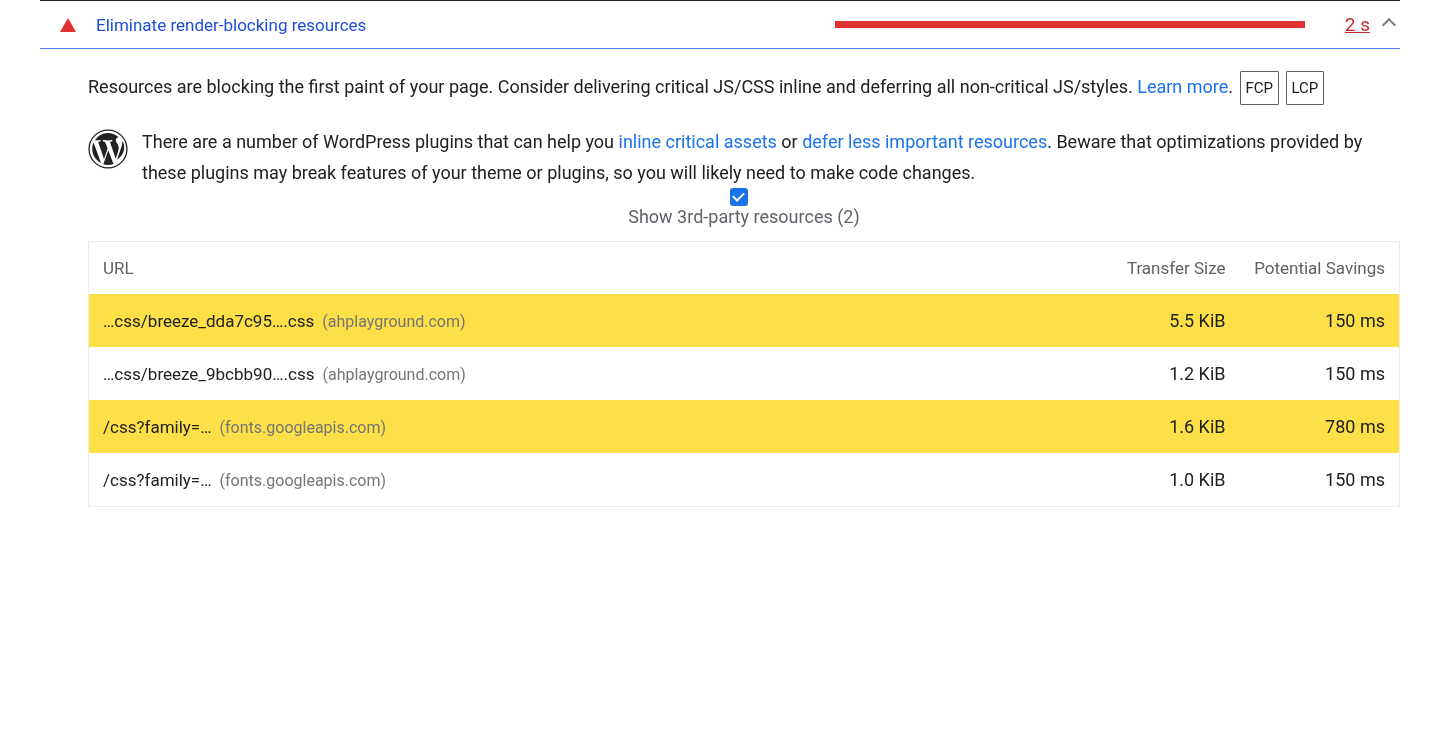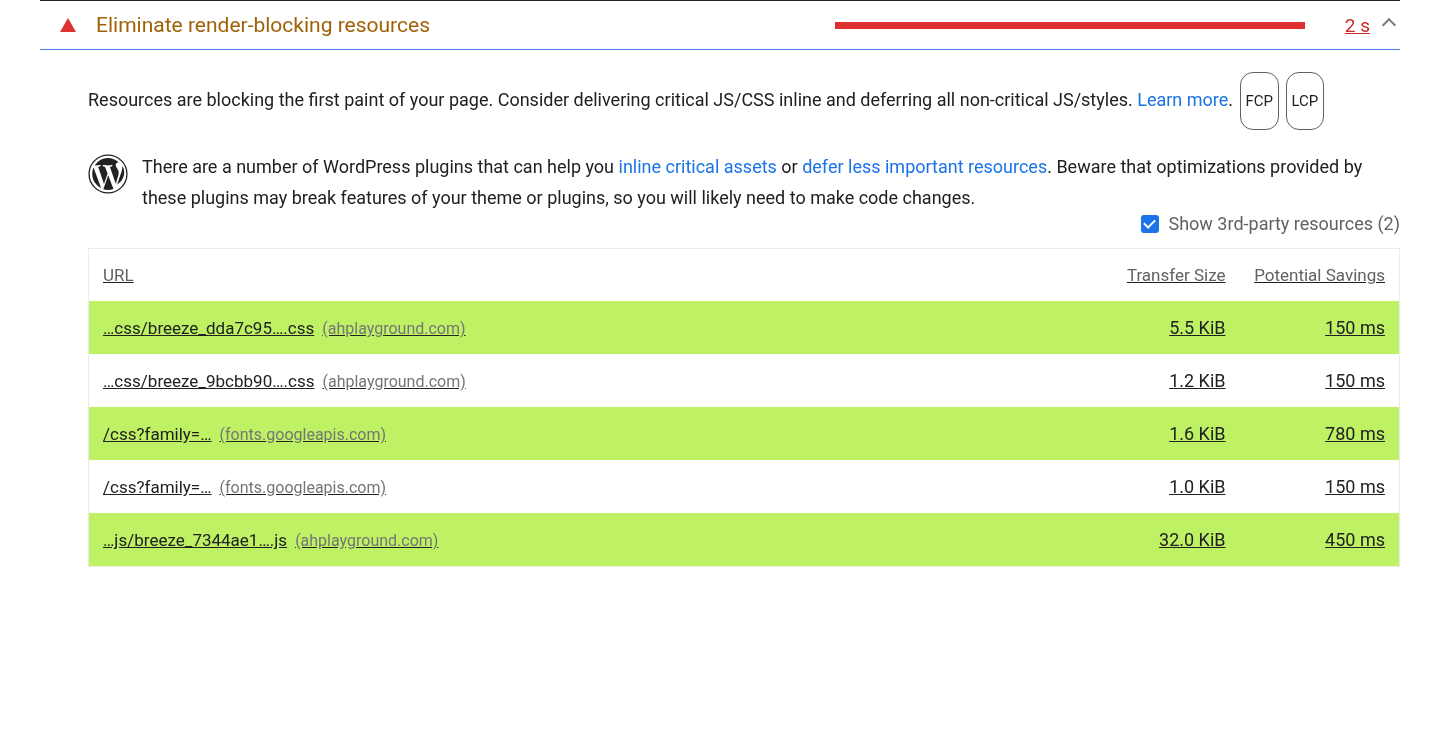--- a/index.html
+++ b/index.html
@@ -21,22 +21,22 @@
     cursor: pointer;
   }
   .status-icon {
     width: 0; height: 0;
     border-left: 8px solid transparent;
     border-right: 8px solid transparent;
     border-bottom: 14px solid #e03131;
     margin-right: 20px;
   }
   .audit-title {
-    font-size: 21px;
-    color: #a16207;
+    font-size: 17px;
+    color: #1d4ed8;
     flex: 0 0 auto;
   }
   .spacer { flex: 1; }
   .bar-wrap {
     width: 470px; height: 7px;
     background: #e03131;
     margin-right: 40px;
   }
   .savings {
     font-size: 19px;
@@ -59,22 +59,22 @@
   .desc {
     font-size: 18px;
     color: #212121;
     line-height: 1.6;
     margin-bottom: 22px;
   }
   .link { color: #1a73e8; text-decoration: none; }
   .badge {
     display: inline-block;
     border: 1px solid #616161;
-    border-radius: 13px;
-    padding: 16px 5px;
+    border-radius: 1px;
+    padding: 4px 5px;
     font-size: 15px;
     color: #212121;
     margin-left: 2px;
   }
   .wp-row {
     display: flex;
     align-items: flex-start;
   }
   .wp-logo {
     width: 40px; height: 40px;
@@ -86,20 +86,21 @@
     font-size: 18px;
     line-height: 1.7;
   }
   .third-party-row {
     display: flex;
     justify-content: flex-end;
     align-items: center;
     margin-bottom: 14px;
     font-size: 18px;
     color: #5f6368;
+    flex-direction: column;
   }
   .checkbox {
     width: 18px; height: 18px;
     background: #1a73e8;
     border-radius: 3px;
     margin-right: 10px;
     position: relative;
   }
   .checkbox::after {
     content: "";
@@ -107,35 +108,34 @@
     left: 5px; top: 2px;
     width: 5px; height: 9px;
     border-right: 2px solid #fff;
     border-bottom: 2px solid #fff;
     transform: rotate(45deg);
   }
   .table {
     width: 100%;
     border: 1px solid #ebebeb;
     border-collapse: collapse;
-    text-decoration: underline;
   }
   .table th, .table td {
     padding: 16px 14px;
     text-align: left;
     font-weight: normal;
   }
   .table th {
     color: #616161;
     font-size: 17px;
     background: #fff;
     vertical-align: bottom;
   }
   .table th.right, .table td.right { text-align: right; }
-  .table tbody tr { background: #bef264; }
+  .table tbody tr { background: #fde047; }
   .table tbody tr:nth-child(even) { background: #fff; }
   .url-path { color: #212121; font-size: 17px; }
   .url-host { color: #757575; font-size: 16px; margin-left: 8px; }
   .col-size { width: 180px; }
   .col-sav { width: 160px; }
 </style>
 </head>
 <body>
 
 <div class="audit">
@@ -193,22 +193,17 @@
           <tr>
             <td><span class="url-path">/css?family=…</span><span class="url-host">(fonts.googleapis.com)</span></td>
             <td class="right">1.6 KiB</td>
             <td class="right">780 ms</td>
           </tr>
           <tr>
             <td><span class="url-path">/css?family=…</span><span class="url-host">(fonts.googleapis.com)</span></td>
             <td class="right">1.0 KiB</td>
             <td class="right">150 ms</td>
           </tr>
-          <tr>
-            <td><span class="url-path">…js/breeze_7344ae1….js</span><span class="url-host">(ahplayground.com)</span></td>
-            <td class="right">32.0 KiB</td>
-            <td class="right">450 ms</td>
-          </tr>
         </tbody>
     </table>
 
   </div>
 </div>
 
 </body></html>

